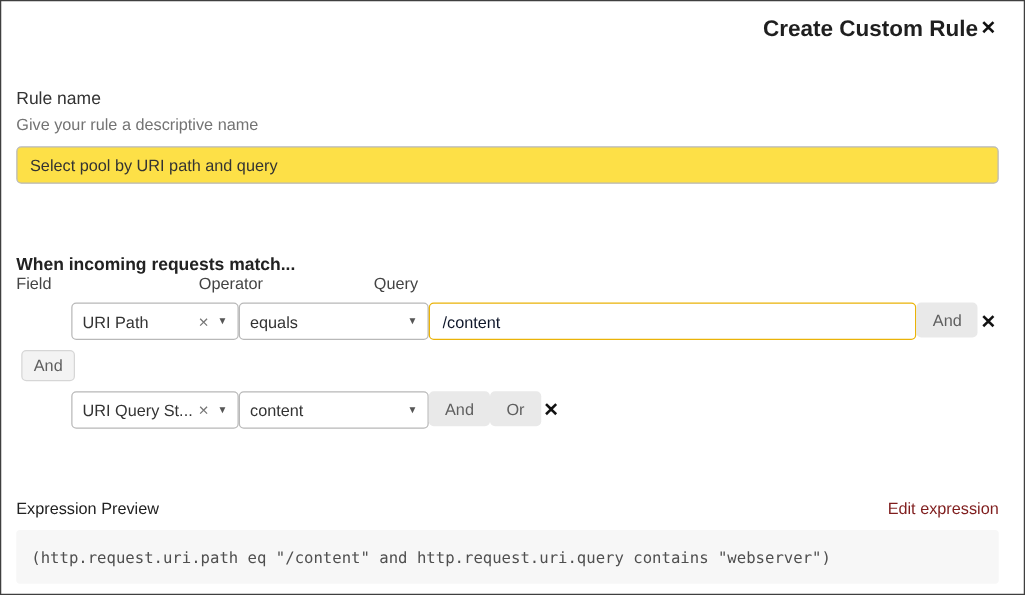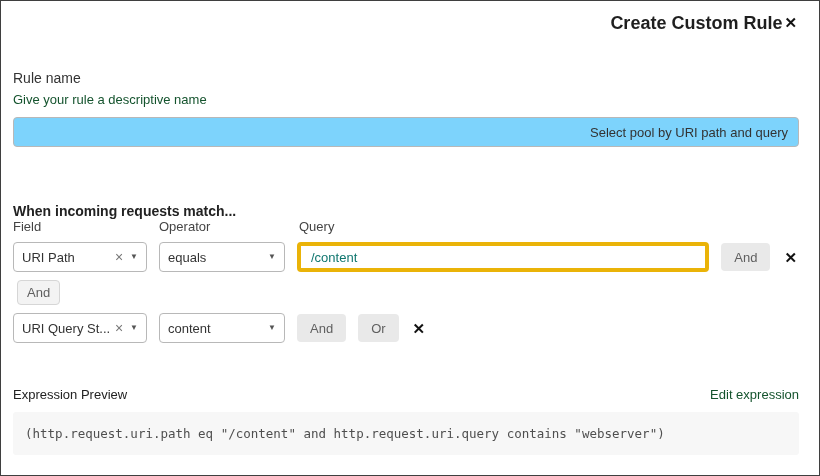--- a/index.html
+++ b/index.html
@@ -32,70 +32,68 @@
     border: none;
     font-size: 15px;
     font-weight: bold;
     color: #111;
     cursor: pointer;
     line-height: 1;
     padding: 2px;
   }
   .section-rule-name { margin-top: 36px; }
   .field-label { font-size: 14px; color: #333; }
-  .helper-text { font-size: 13px; color: #14532d; margin-top: 6px; }
+  .helper-text { font-size: 13px; color: #737373; margin-top: 6px; }
   .text-input {
     margin-top: 10px;
     width: 100%;
     height: 30px;
     border: 1px solid #b8b8b8;
     border-radius: 4px;
     padding: 0 10px;
     font-size: 13px;
     font-family: "Liberation Sans", sans-serif;
     color: #333;
     outline: none;
-    background: #7dd3fc;
-    text-align: right;
+    background: #fde047;
   }
   .match-heading {
     margin-top: 56px;
     font-size: 14px;
     font-weight: bold;
     color: #222;
   }
   .col-headers {
     display: flex;
     gap: 12px;
     font-size: 13px;
     color: #444;
   }
   .col-field { width: 134px; }
   .col-operator { width: 128px; }
   .col-value { flex: 1; }
   .condition-row {
     display: flex;
-    gap: 12px;
-    align-items: center;
     margin-top: 8px;
+    margin-left: 44px;
   }
   .select {
     display: flex;
     align-items: center;
     height: 30px;
     border: 1px solid #b8b8b8;
     border-radius: 4px;
     padding: 0 8px;
     font-size: 13px;
     color: #333;
     background: #fff;
     cursor: pointer;
   }
   .select-field { width: 134px; }
-  .select-operator { width: 126px; }
+  .select-operator { width: 152px; }
   .select-value {
     flex: 1;
     white-space: nowrap;
     overflow: hidden;
     text-overflow: ellipsis;
   }
   .clear-x {
     font-size: 14px;
     color: #777;
     margin: 0 7px 0 4px;
@@ -103,26 +101,26 @@
     line-height: 1;
   }
   .caret {
     font-size: 8px;
     color: #555;
     line-height: 1;
   }
   .value-input {
     flex: 1;
     height: 30px;
-    border: 4px solid #eab308;
+    border: 1px solid #eab308;
     border-radius: 4px;
     padding: 0 10px;
     font-size: 13px;
     font-family: "Liberation Sans", sans-serif;
-    color: #0f766e;
+    color: #0f172a;
     outline: none;
   }
   .gray-btn {
     height: 28px;
     padding: 0 13px;
     border: none;
     border-radius: 4px;
     background: #e9e9e9;
     color: #5f5f5f;
     font-size: 13px;
@@ -147,26 +145,26 @@
     color: #5f5f5f;
     background: #f3f3f3;
     border: 1px solid #d6d6d6;
     border-radius: 4px;
     cursor: pointer;
   }
   .expression-header {
     display: flex;
     justify-content: space-between;
     align-items: center;
-    margin-top: 44px;
+    margin-top: 56px;
   }
   .expression-label { font-size: 13px; color: #222; }
   .edit-link {
     font-size: 13px;
-    color: #14532d;
+    color: #7f1d1d;
     text-decoration: none;
     cursor: pointer;
   }
   .code-block {
     margin-top: 10px;
     background: #f7f7f7;
     border-radius: 3px;
     padding: 14px 12px;
     font-family: "DejaVu Sans Mono", "Liberation Mono", monospace;
     font-size: 12.5px;

